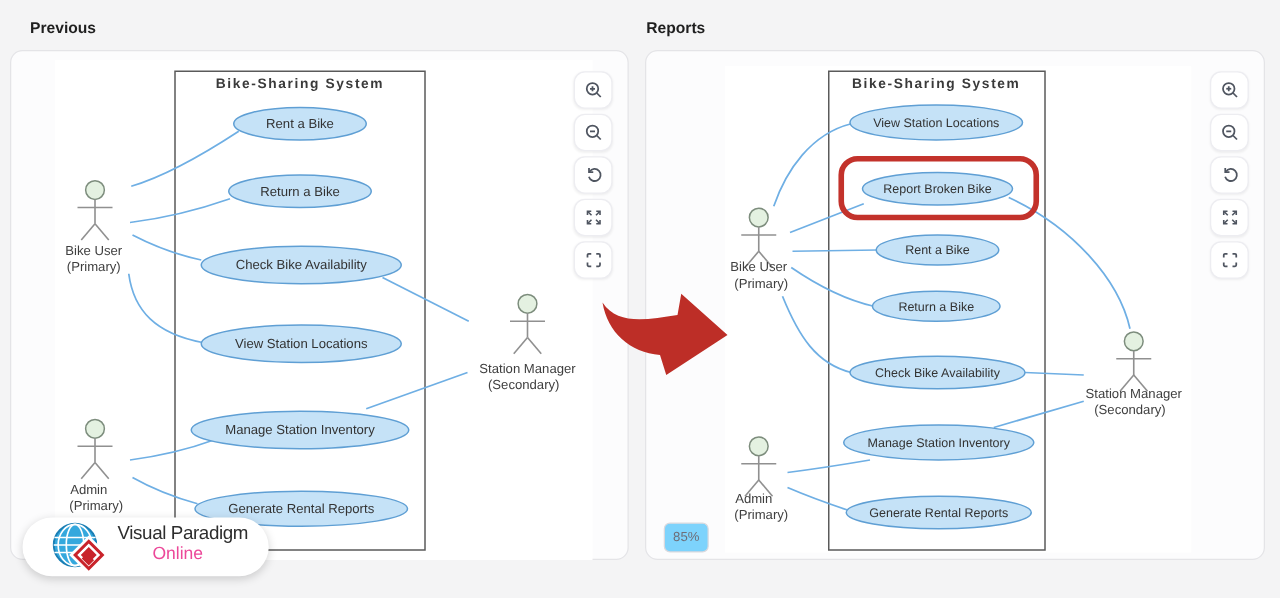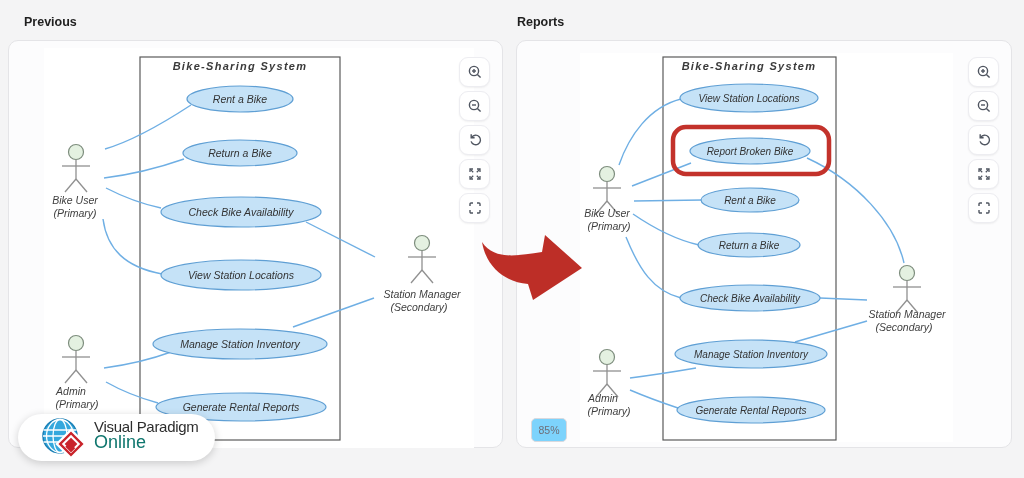--- a/index.html
+++ b/index.html
@@ -6,21 +6,21 @@
   body{
     width:1024px;height:478px;position:relative;overflow:hidden;
     background:#f4f4f5;
     font-family:"Liberation Sans", sans-serif;
   }
   .panel-label{
     position:absolute;top:15px;font-size:12.5px;font-weight:700;color:#1f1f1f;
   }
   .card{
     position:absolute;top:40px;height:408px;background:#fcfcfd;
-    border:1px solid #e4e4e7;border-radius:10px;box-sizing:border-box;font-style:italic;
+    border:1px solid #e4e4e7;border-radius:10px;box-sizing:border-box;
   }
   .card.left{left:8px;width:495px;}
   .card.right{left:516px;width:496px;}
   .card svg.diagram{position:absolute;left:0;top:0;}
   .zoom-controls{position:absolute;top:16px;display:flex;flex-direction:column;gap:4px;}
   .zoom-controls.zl{left:450px;}
   .zoom-controls.zr{left:451px;}
   .zbtn{
     width:31px;height:30px;background:#ffffff;border:1px solid #ededf1;border-radius:9px;
     box-shadow:0 1px 2px rgba(0,0,0,.06);display:flex;align-items:center;justify-content:center;
@@ -33,21 +33,21 @@
     font-size:10.5px;color:#6e6e78;
   }
   .mid-arrow{position:absolute;left:476px;top:226px;width:112px;height:96px;}
   .vp-logo{
     position:absolute;left:18px;top:414px;width:197px;height:47px;background:#fff;
     border-radius:24px;box-shadow:0 2px 8px rgba(0,0,0,.18);z-index:20;
   }
   .vp-logo .mark{position:absolute;left:20px;top:1px;}
   .vp-text{position:absolute;left:76px;top:5px;line-height:16px;}
   .vp-text .l1{font-size:15px;font-weight:400;color:#2d2d2d;letter-spacing:-0.3px;}
-  .vp-text .l2{font-size:18px;color:#0f766e;line-height:14px;}
+  .vp-text .l2{font-size:14px;color:#ec4899;line-height:14px;margin-left:28px;}
   text{font-family:"Liberation Sans", sans-serif;}
   .uc-label{font-size:10.5px;fill:#333333;}
   .uc-label-sm{font-size:10px;fill:#333333;}
   .actor-label{font-size:10.5px;fill:#3f3f3f;}
   .sys-title{font-size:11px;font-weight:700;letter-spacing:1.3px;fill:#3a3a3a;}
 </style>
 </head>
 <body>
 
 <div class="panel-label" style="left:9px;padding-left:15px;">Previous</div>

